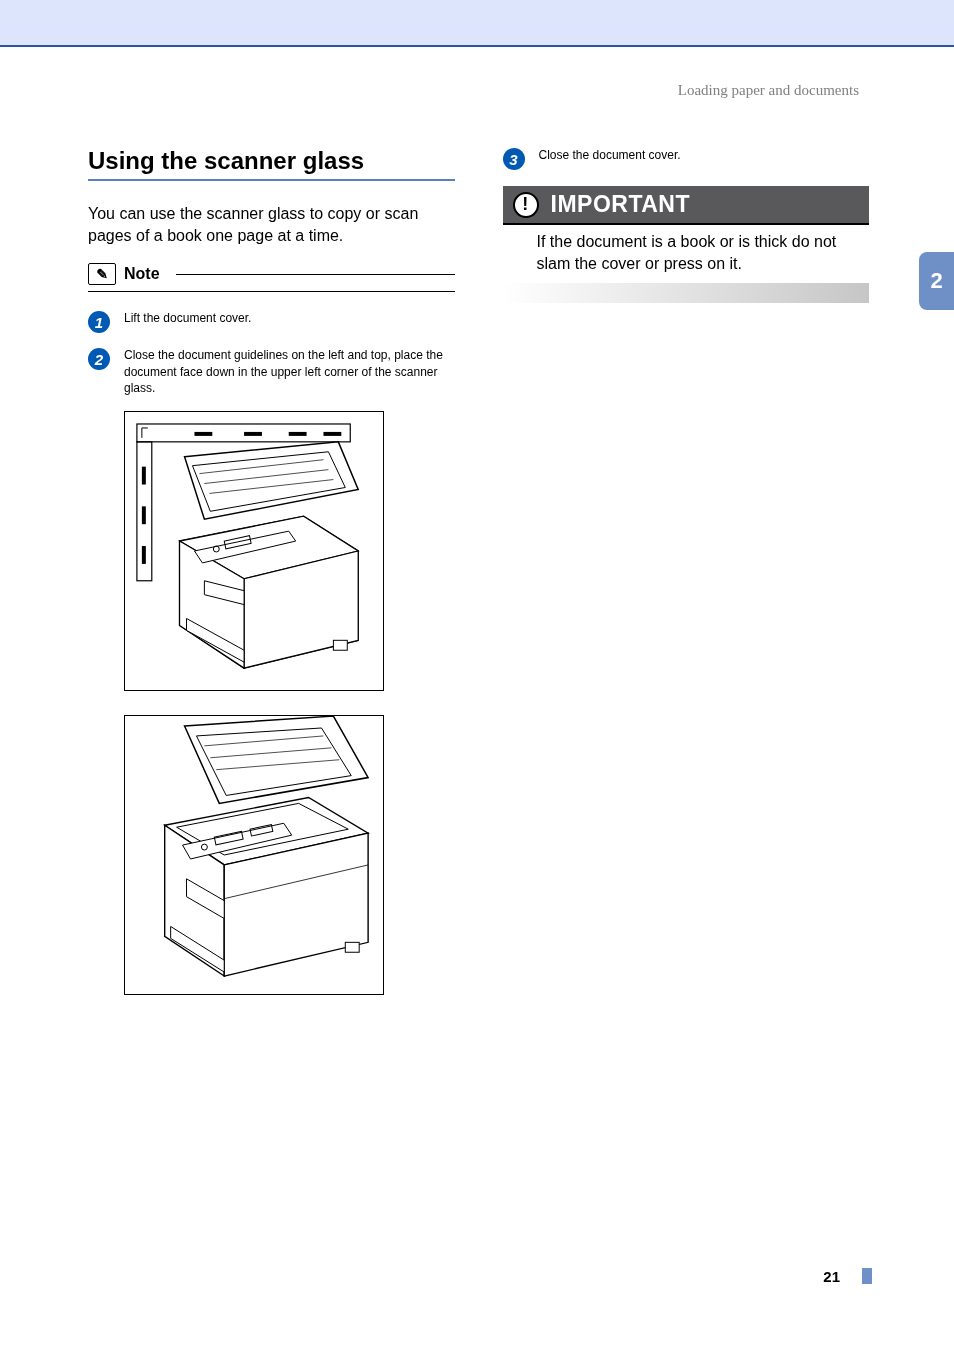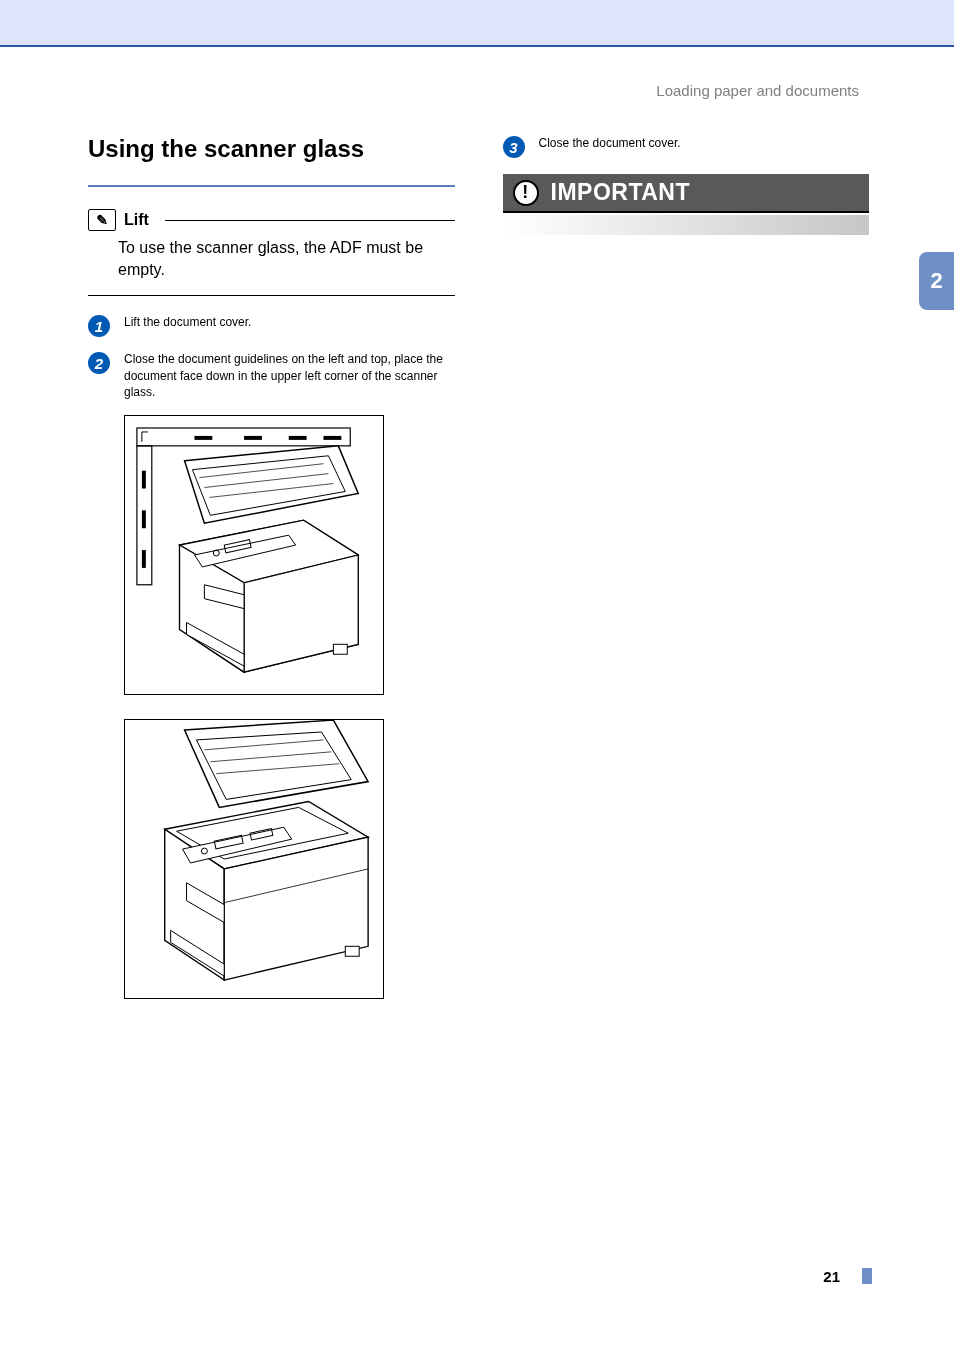--- a/index.html
+++ b/index.html
@@ -22,37 +22,38 @@
       background: #2a55a4;
     }
     .page-content {
       padding: 35px 85px 0 88px;
       position: relative;
     }
     .breadcrumb {
       text-align: right;
       font-size: 15px;
       color: #808080;
-      margin-bottom: 36px;
+      margin-bottom: 48px;
       padding-right: 10px;
+      font-family: Liberation Serif, serif;
     }
     .columns {
       display: flex;
       gap: 48px;
       position: relative;
     }
     .col {
       flex: 1;
       min-width: 0;
     }
     .section-title {
       font-size: 24px;
       font-weight: bold;
       color: #000;
-      padding-bottom: 22px;
+      padding-bottom: 4px;
       border-bottom: 2px solid #5a7fba;
       margin-bottom: 22px;
     }
     .para {
       font-size: 16px;
       line-height: 1.38;
       margin-bottom: 16px;
     }
     .note-block {
       margin-bottom: 10px;
@@ -218,27 +219,27 @@
 <div class="page-content">
 
   <div class="breadcrumb">Loading paper and documents</div>
 
   <div class="columns">
 
     <div class="col">
 
       <h2 class="section-title">Using the scanner glass</h2>
 
+      <p class="para">You can use the scanner glass to copy or scan pages of a book one page at a time.</p>
 
       <div class="note-block">
         <div class="note-header">
           <span class="note-icon">✎</span>
-          <span>Lift</span>
+          <span>Note</span>
         </div>
-        <div class="note-body">To use the scanner glass, the ADF must be empty.</div>
         <div class="note-end-rule"></div>
       </div>
 
       <div class="step">
         <div class="step-num">1</div>
         <div class="step-text">Lift the document cover.</div>
       </div>
 
       <div class="step">
         <div class="step-num">2</div>
@@ -325,20 +326,21 @@
         <div class="step-num">3</div>
         <div class="step-text">Close the document cover.</div>
       </div>
 
       <div class="important-box">
         <div class="important-header">
           <span class="important-icon">!</span>
           <span>IMPORTANT</span>
         </div>
         <div class="important-underline"></div>
+        <div class="important-body">If the document is a book or is thick do not slam the cover or press on it.</div>
         <div class="important-end"></div>
       </div>
 
     </div>
 
   </div>
 </div>
 
 <div class="page-number">21</div>
 <div class="page-number-accent"></div>

